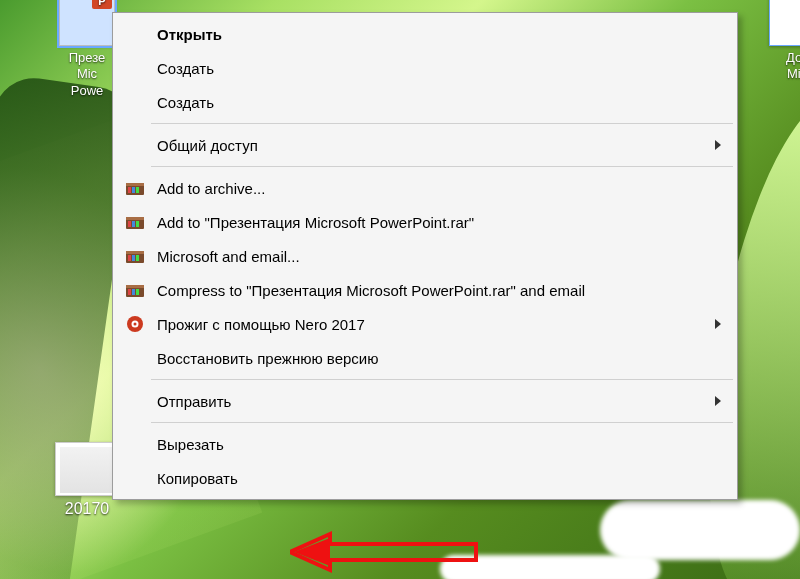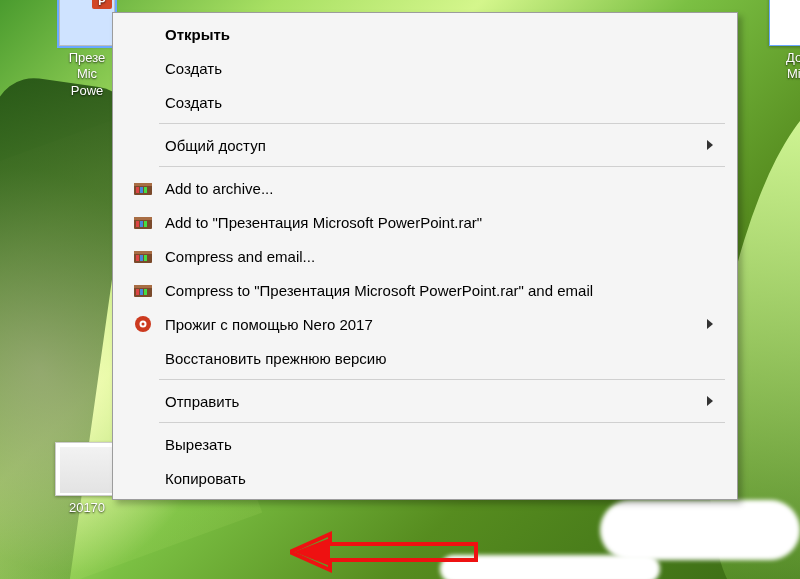--- a/index.html
+++ b/index.html
@@ -58,21 +58,21 @@
     background:#d24726; border-radius:2px;
     color:#fff; font-size:11px; font-weight:bold; text-align:center; line-height:16px;
   }
 
   .folder-icon {
     position:absolute;
     width:90px;
     text-align:center;
     color:#fff;
     text-shadow: 0 1px 2px rgba(0,0,0,0.8);
-    font-size:13px;
+    font-size:16px;
   }
   .folder-icon .fbox {
     width:64px; height:54px; margin:0 auto 4px;
     background:#fff;
     border:1px solid #ccc;
     box-shadow:0 1px 3px rgba(0,0,0,0.3);
     position:relative;
   }
   .folder-icon .fbox::before{
     content:""; position:absolute; left:4px; top:4px; width:56px; height:46px;
@@ -81,21 +81,21 @@
 
   
   .ctx {
     position: absolute;
     left: 112px;
     top: 12px;
     width: 626px;
     background: #f5f5f5;
     border: 1px solid #9c9c9c;
     box-shadow: 4px 4px 6px rgba(0,0,0,0.25);
-    padding: 4px 10px;
+    padding: 4px 2px;
   }
   .ctx-item {
     display: flex;
     align-items: center;
     height: 34px;
     padding: 0 30px 0 42px;
     position: relative;
     color: #000;
     cursor: default;
   }
@@ -215,21 +215,21 @@
   <div class="ctx-item">
     <span class="ctx-icon">
       <svg width="20" height="20">
           <rect x="1" y="5" width="18" height="12" rx="1" fill="#7a4a2b"></rect>
           <rect x="1" y="5" width="18" height="3" fill="#a86d44"></rect>
           <rect x="3" y="9" width="3" height="6" fill="#d44"></rect>
           <rect x="7" y="9" width="3" height="6" fill="#48d"></rect>
           <rect x="11" y="9" width="3" height="6" fill="#4d4"></rect>
         </svg>
     </span>
-    <span>Compress and email...</span>
+    <span>Microsoft and email...</span>
   </div>
   <div class="ctx-item">
     <span class="ctx-icon">
       <svg width="20" height="20">
           <rect x="1" y="5" width="18" height="12" rx="1" fill="#7a4a2b"></rect>
           <rect x="1" y="5" width="18" height="3" fill="#a86d44"></rect>
           <rect x="3" y="9" width="3" height="6" fill="#d44"></rect>
           <rect x="7" y="9" width="3" height="6" fill="#48d"></rect>
           <rect x="11" y="9" width="3" height="6" fill="#4d4"></rect>
         </svg>

